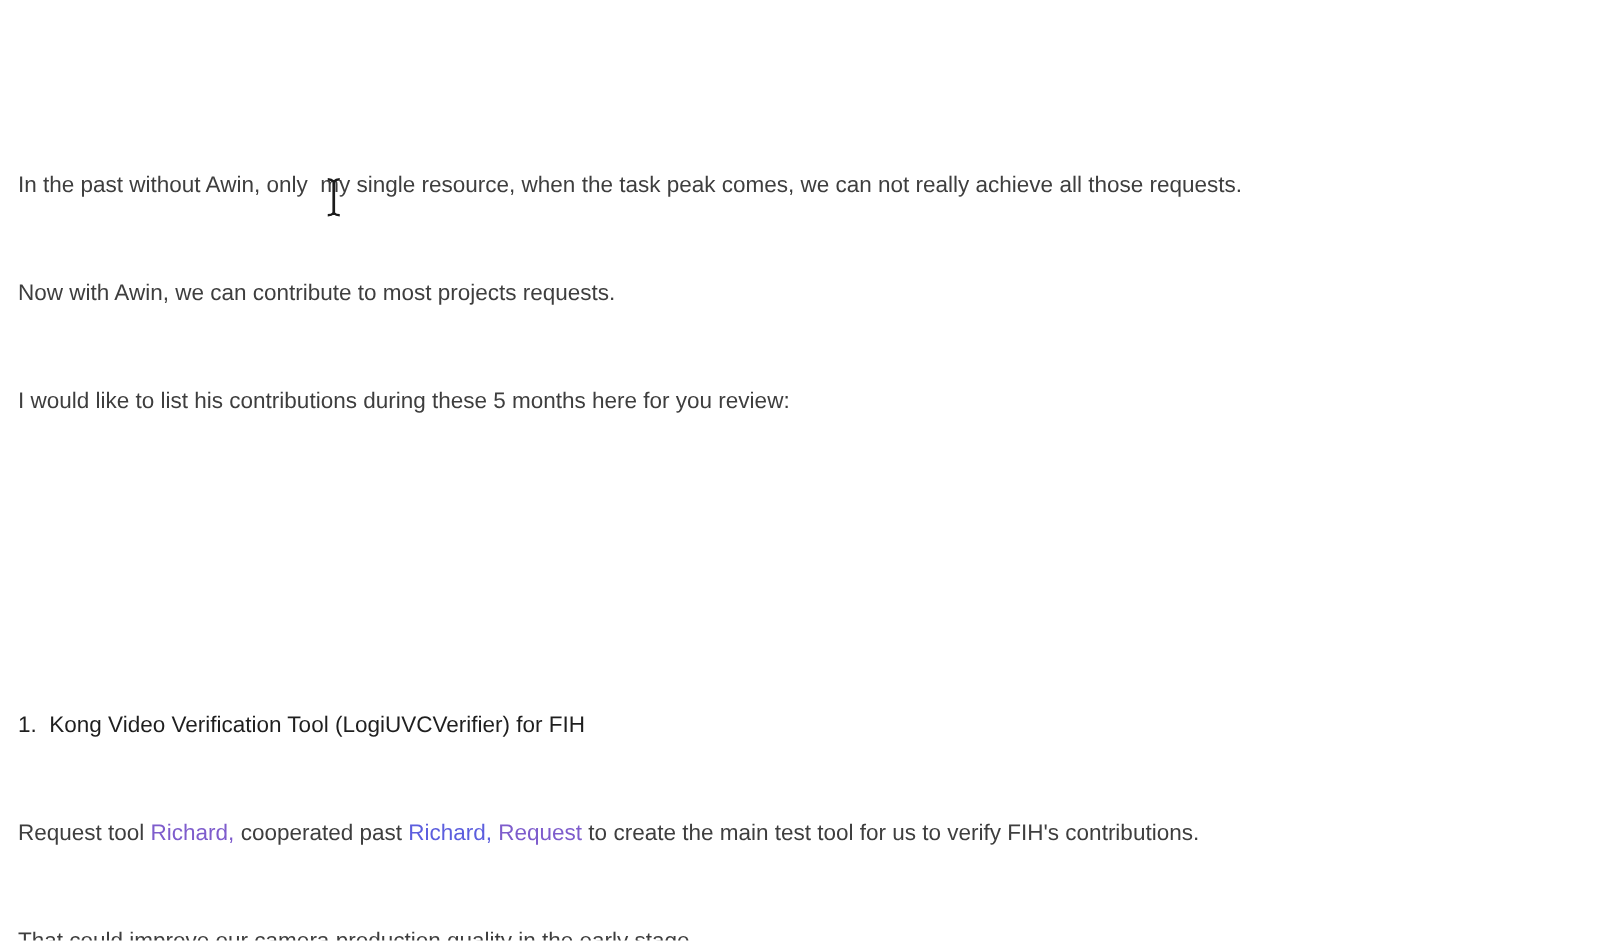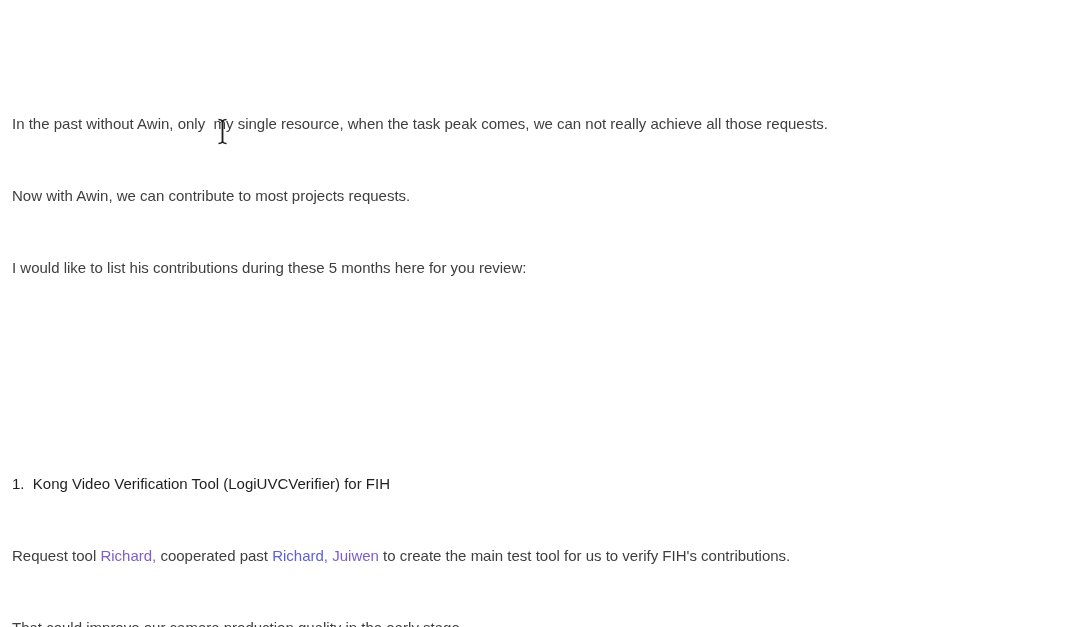--- a/index.html
+++ b/index.html
@@ -44,21 +44,21 @@
 <div class="doc">
 
   <div>
     <div class="line">In the past without Awin, only  my single resource, when the task peak comes, we can not really achieve all those requests.</div>
     <div class="line">Now with Awin, we can contribute to most projects requests.</div>
     <div class="line">I would like to list his contributions during these 5 months here for you review:</div>
   </div>
 
   <div class="section">
     <div class="line heading">1.  Kong Video Verification Tool (LogiUVCVerifier) for FIH</div>
-    <div class="line"><span>Request tool </span><span class="name-purple">Richard,</span><span> cooperated past </span><span class="name-blue">Richard,</span><span> </span><span class="name-purple">Juiwen</span><span> to create the main test tool for us to verify FIH's contributions.</span></div>
+    <div class="line"><span>Request tool </span><span class="name-purple">Richard,</span><span> cooperated past </span><span class="name-blue">Richard,</span><span> </span><span class="name-purple">Request</span><span> to create the main test tool for us to verify FIH's contributions.</span></div>
     <div class="line">That could improve our camera production quality in the early stage.</div>
     
   </div>
 
   
 
   
 
   
 

